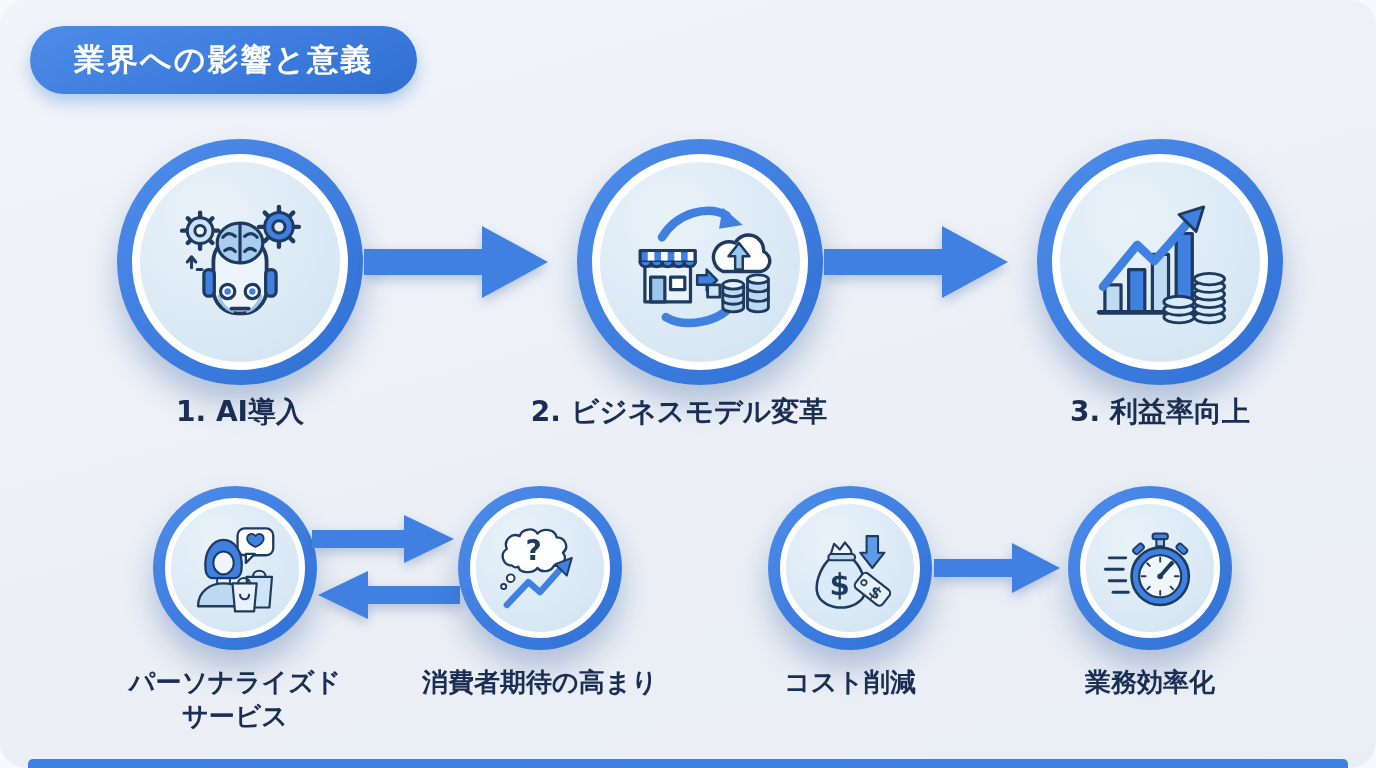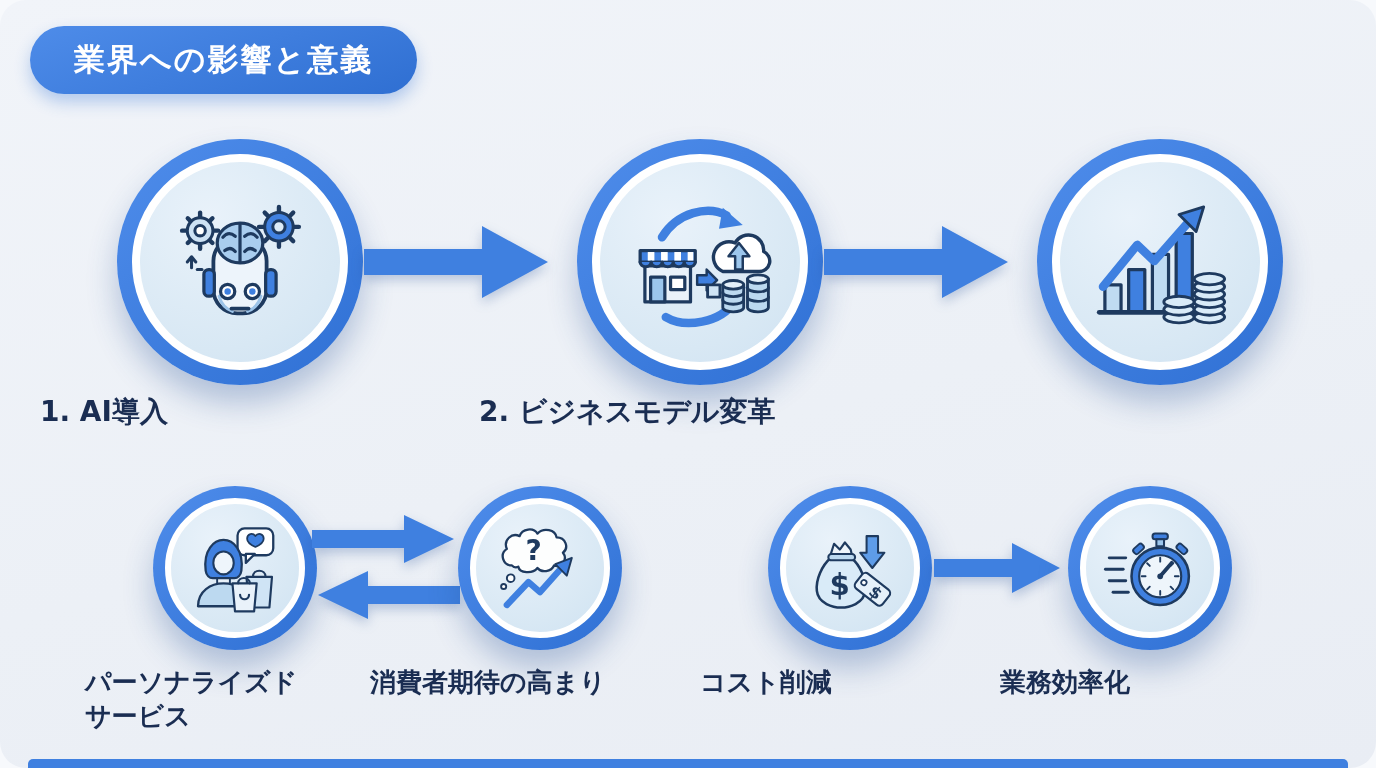--- a/index.html
+++ b/index.html
@@ -35,21 +35,21 @@
     border-radius:50%;border:8px solid #ffffff;
     background:radial-gradient(circle at 35% 28%,#e9f2fa 0%,#d8e8f4 68%,#cfe2f2 100%);
     display:flex;align-items:center;justify-content:center;
   }
   .node--big .node__inner{width:200px;height:200px;}
   .node--small .node__inner{width:128px;height:128px;border-width:6px;}
   .arrow{position:absolute;filter:drop-shadow(0 5px 6px rgba(35,80,150,.28));}
   .arrow svg{display:block;width:100%;height:100%;}
   .arrow--flip svg{transform:scaleX(-1);}
   .label{
-    position:absolute;text-align:left;color:#1a2d52;font-weight:700;
+    position:absolute;text-align:center;color:#1a2d52;font-weight:700;
     white-space:pre-line;line-height:1.3;
   }
   .label--row1{font-size:28px;}
   .label--row2{font-size:26px;}
   svg text{font-family:"DejaVu Sans","Liberation Sans",sans-serif;}
 </style>
 </head>
 <body>
 
 <div class="stage">
@@ -185,20 +185,21 @@
             <ellipse cx="132" cy="106" rx="16" ry="6"></ellipse>
             <ellipse cx="132" cy="98" rx="16" ry="6"></ellipse>
           </g>
         </g>
       </svg>
     </div>
   </div>
 
   <div class="label label--row1" style="left:40px;top:394px;width:400px;">1. AI導入</div>
   <div class="label label--row1" style="left:479px;top:394px;width:400px;">2. ビジネスモデル変革</div>
+  <div class="label label--row1" style="left:960px;top:394px;width:400px;">3. 利益率向上</div>
 
   <div class="node node--small" style="left:153px;top:486px;">
     <div class="node__inner">
       <svg viewBox="0 0 160 160" width="102" height="102">
         <g stroke="#1e3a5f" stroke-linecap="round" stroke-linejoin="round">
           <rect x="84" y="18" width="56" height="42" rx="11" fill="#ffffff" stroke-width="3.6"></rect>
           <polygon points="97,58 111,58 97,72" fill="#ffffff" stroke-width="3.6"></polygon>
           <path d="M112,30 c-4,-6 -13,-4 -13,4 c0,7 13,13 13,13 s13,-6 13,-13 c0,-8 -9,-10 -13,-4 z" fill="#3f80e0" stroke-width="2.8"></path>
           <path d="M52,92 h20 v14 h-20 z" fill="#e9f2fa" stroke-width="3"></path>
           <path d="M22,140 c0,-24 20,-36 40,-36 s40,12 40,36 z" fill="#bcd9f0" stroke-width="3.6"></path>

